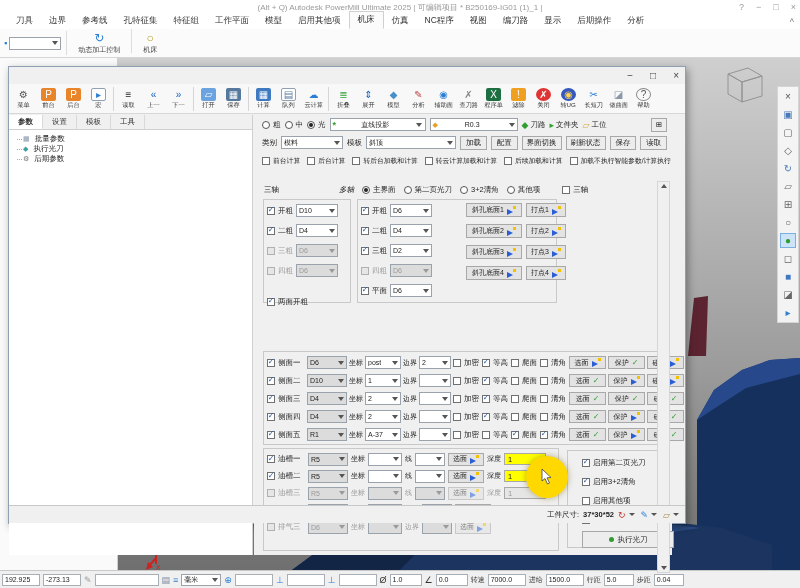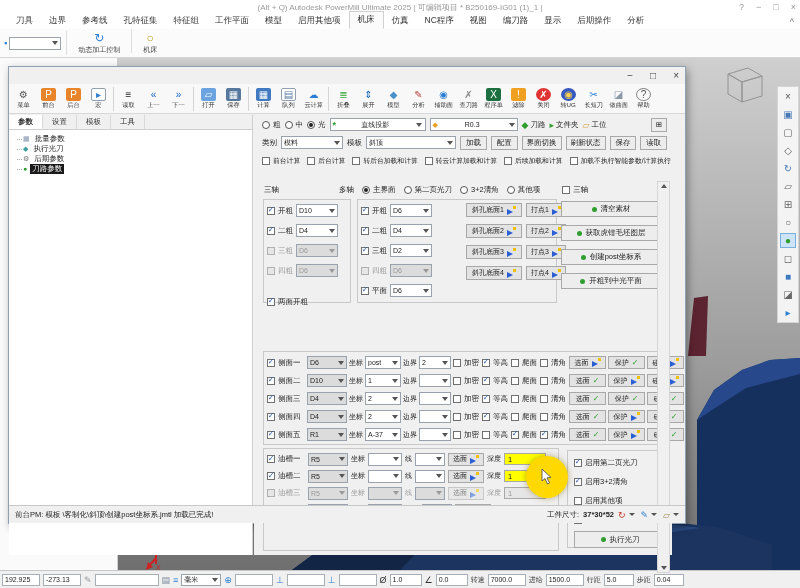--- a/index.html
+++ b/index.html
@@ -121,21 +121,21 @@
 .grow{display:flex;align-items:center;gap:3px;height:14px;margin-bottom:3px}
 .grow .cbrow{width:38px;flex:none}
 .grow .tool{width:40px;flex:none}
 .grow .mcombo{width:34px;flex:none}
 .grow .bcombo{width:30px;flex:none}
 .grow .sbtn{width:36px;flex:none}
 .depth{width:42px;height:12px;border:1px solid #a8a8a8;background:#ffff00;font-size:7.5px;display:flex;align-items:center;padding:0 3px}
 .depth.dis{background:#e6e6e6;color:#9a9a9a}
 
 #boxO{left:313px;top:335px;width:102px;height:98px}
-#options{position:absolute;left:320px;top:340px;width:92px}
+#options{position:absolute;left:328px;top:340px;width:92px}
 .opt{height:15px;display:flex;align-items:center;gap:3px;margin-bottom:4px}
 #exec-btn{height:17px;margin-top:2px}
 
 #dlg-status{position:absolute;left:0;bottom:0;width:100%;height:18px;background:#f0f0f0;border-top:1px solid #c8c8c8;display:flex;align-items:center;padding:0 6px;font-size:7.5px}
 #dlg-status-right{margin-left:auto;display:flex;align-items:center;gap:4px}
 .dst-ico{display:flex;align-items:center;gap:1px;font-size:9px}
 .dst-ico .caret{border-top-width:3px}
 
 #cursor-hl{position:absolute;left:526px;top:456px;width:42px;height:42px;border-radius:50%;background:#ffd800;box-shadow:0 0 6px rgba(120,100,0,.5);z-index:9;display:flex;align-items:center;justify-content:center}
 </style>
@@ -367,24 +367,20 @@
           <div class="tree-lbl">批量参数</div>
         </div>
         <div class="titem-row">
           <div class="tree-ico" style="color: rgb(63, 160, 160);">◆</div>
           <div class="tree-lbl">执行光刀</div>
         </div>
         <div class="titem-row">
           <div class="tree-ico" style="color: rgb(119, 119, 119);">⚙</div>
           <div class="tree-lbl">后期参数</div>
         </div>
-        <div class="titem-row sel">
-          <div class="tree-ico" style="color: rgb(47, 158, 47);">●</div>
-          <div class="tree-lbl">刀路参数</div>
-        </div>
       </div>
   </div>
 
   <div id="content">
     <div id="rowA">
         <div class="cbrow">
           <div class="radio"></div>
           <div class="cblbl">粗</div>
         </div>
         <div class="cbrow">
@@ -458,21 +454,21 @@
           <div class="cb"></div>
           <div class="cblbl" style="font-size: 6.8px;">后续加载和计算</div>
         </div>
         <div class="cbrow">
           <div class="cb"></div>
           <div class="cblbl" style="font-size: 6.8px;">加载不执行智能参数/计算执行</div>
         </div>
       </div>
     <div id="rowE">
         <div class="grp-cap">三轴</div>
-        <div class="grp-cap" style="margin-left: 52px;">多轴</div>
+        <div class="grp-cap" style="margin-left: 52px; font-style: italic;">多轴</div>
         <div class="cbrow">
           <div class="radio on"></div>
           <div class="cblbl">主界面</div>
         </div>
         <div class="cbrow">
           <div class="radio"></div>
           <div class="cblbl">第二页光刀</div>
         </div>
         <div class="cbrow">
           <div class="radio"></div>
@@ -595,38 +591,20 @@
         <div class="sbtn hbtn">斜孔底面2<div class="pickico"></div></div>
         <div class="sbtn hbtn">斜孔底面3<div class="pickico"></div></div>
         <div class="sbtn hbtn">斜孔底面4<div class="pickico"></div></div>
       </div>
     <div id="points">
         <div class="sbtn hbtn">打点1<div class="pickico"></div></div>
         <div class="sbtn hbtn">打点2<div class="pickico"></div></div>
         <div class="sbtn hbtn">打点3<div class="pickico"></div></div>
         <div class="sbtn hbtn">打点4<div class="pickico"></div></div>
       </div>
-    <div id="actions">
-        <div class="gbtn">
-          <div class="gdot"></div>
-          <div>清空素材</div>
-        </div>
-        <div class="gbtn">
-          <div class="gdot"></div>
-          <div>获取虎钳毛坯图层</div>
-        </div>
-        <div class="gbtn">
-          <div class="gdot"></div>
-          <div>创建post坐标系</div>
-        </div>
-        <div class="gbtn">
-          <div class="gdot"></div>
-          <div>开粗到中光平面</div>
-        </div>
-      </div>
 
     <div class="gbox" id="boxS"></div>
     <div id="side-rows">
         <div class="srow">
           <div class="cbrow">
             <div class="cb on"></div>
             <div class="cblbl">侧面一</div>
           </div>
           <div class="combo gray tool" style="width: 40px;">
             <div class="cval">D6</div>
@@ -958,20 +936,44 @@
           <div class="combo mcombo" style="width: 34px;">
             <div class="cval"></div>
             <div class="caret"></div>
           </div>
           <div class="slbl" style="font-size: 7px;">边界</div>
           <div class="combo bcombo" style="width: 30px;">
             <div class="cval"></div>
             <div class="caret"></div>
           </div>
           <div class="sbtn">
+            <div>选面</div>
+            <div class="pickico"></div>
+          </div>
+        </div>
+        <div class="grow">
+          <div class="cbrow">
+            <div class="cb dis"></div>
+            <div class="cblbl dim">排气三</div>
+          </div>
+          <div class="combo dis tool" style="width: 40px;">
+            <div class="cval">D6</div>
+            <div class="caret"></div>
+          </div>
+          <div class="slbl dim" style="font-size: 7px;">坐标</div>
+          <div class="combo dis mcombo" style="width: 34px;">
+            <div class="cval"></div>
+            <div class="caret"></div>
+          </div>
+          <div class="slbl dim" style="font-size: 7px;">边界</div>
+          <div class="combo dis bcombo" style="width: 30px;">
+            <div class="cval"></div>
+            <div class="caret"></div>
+          </div>
+          <div class="sbtn" style="opacity: 0.55;">
             <div>选面</div>
             <div class="pickico"></div>
           </div>
         </div>
       </div>
 
     <div class="gbox" id="boxO"></div>
     <div id="options">
         <div class="opt">
           <div class="cbrow">
@@ -1003,21 +1005,20 @@
         </div>
       </div>
 
     <div id="vscroll">
       <span class="sarrow-up"></span>
       <span class="sarrow-dn"></span>
     </div>
   </div>
 
   <div id="dlg-status">
-    <span>前台PM: 模板 \客制化\斜顶\创建post坐标系.jmtl 加载已完成!</span>
     <div id="dlg-status-right">
       <span>工件尺寸:</span>
       <span style="font-weight:bold">37*30*52</span>
       <span id="dst-icons" style="display:flex;gap:6px">
           <div class="dst-ico">
             <div style="color: rgb(192, 57, 43);">↻</div>
             <div class="caret"></div>
           </div>
           <div class="dst-ico">
             <div style="color: rgb(42, 127, 212);">✎</div>

